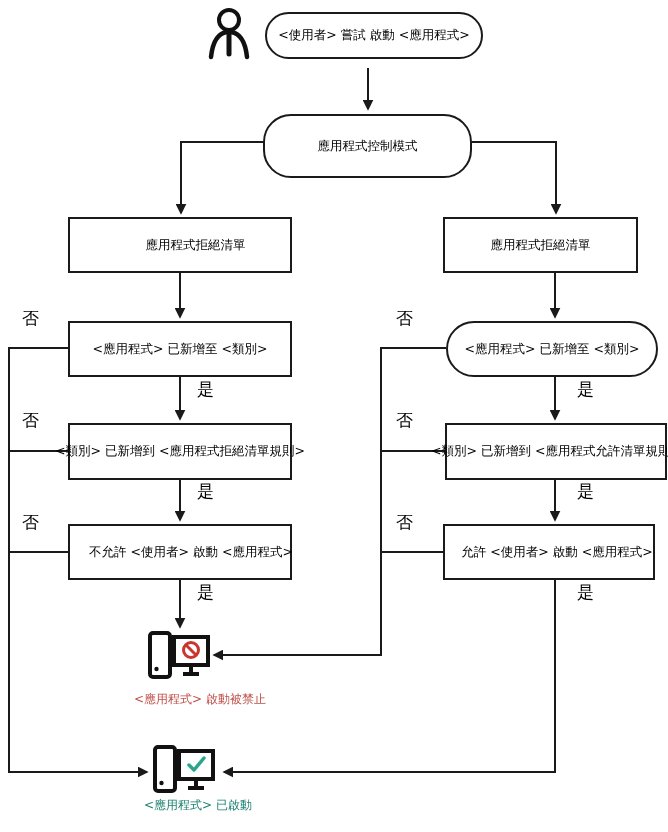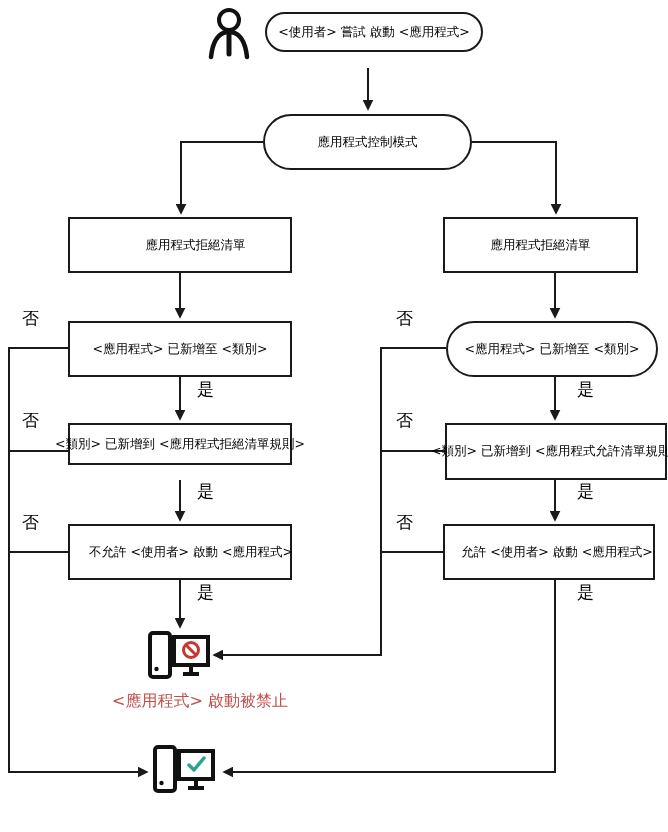--- a/index.html
+++ b/index.html
@@ -29,21 +29,21 @@
   .stadium { border-radius: 28px; }
   .lbl {
     position: absolute;
     font-size: 17px;
     line-height: 1;
     color: #000;
     white-space: nowrap;
   }
   .caption {
     position: absolute;
-    font-size: 16px;
+    font-size: 12px;
     text-align: center;
     white-space: nowrap;
   }
   .caption-blocked { color: #c0504a; }
   .caption-started { color: #1e8273; }
   .icon-abs { position: absolute; }
 </style>
 </head>
 <body>
 
@@ -78,45 +78,45 @@
 
   <svg class="icon-abs" style="left:206px; top:6px;" width="46" height="54" viewBox="0 0 46 54" xmlns="http://www.w3.org/2000/svg">
     <g fill="none" stroke="#111" stroke-linecap="round">
       <circle cx="23" cy="14" r="10" stroke-width="4"></circle>
       <path d="M5 51 C7 33, 13 27, 21 26" stroke-width="4.5"></path>
       <path d="M41 51 C39 33, 33 27, 25 26" stroke-width="4.5"></path>
       <path d="M23 28 L23 48" stroke-width="5"></path>
     </g>
   </svg>
 
-  <div class="node stadium" style="left:265px; top:12px; width:218px; height:40px;">
+  <div class="node stadium" style="left:265px; top:12px; width:218px; height:47px;">
     <span>&lt;使用者&gt; 嘗試 啟動 &lt;應用程式&gt;</span>
   </div>
 
-  <div class="node stadium" style="left:263px; top:114px; width:209px; height:56px;">
+  <div class="node stadium" style="left:263px; top:114px; width:209px; height:64px;">
     <span>應用程式控制模式</span>
   </div>
 
   <div class="node" style="left:68px; top:217px; width:224px; height:56px;padding-left:31px;">
     <span>應用程式拒絕清單</span>
   </div>
 
   <div class="node" style="left:443px; top:217px; width:195px; height:56px;">
     <span>應用程式拒絕清單</span>
   </div>
 
   <div class="node" style="left:68px; top:321px; width:224px; height:56px;">
     <span>&lt;應用程式&gt; 已新增至 &lt;類別&gt;</span>
   </div>
 
   <div class="node stadium" style="left:446px; top:321px; width:212px; height:56px;">
     <span>&lt;應用程式&gt; 已新增至 &lt;類別&gt;</span>
   </div>
 
-  <div class="node" style="left:68px; top:423px; width:224px; height:42px;">
+  <div class="node" style="left:68px; top:423px; width:224px; height:57px;">
     <span>&lt;類別&gt; 已新增到 &lt;應用程式拒絕清單規則&gt;</span>
   </div>
 
   <div class="node" style="left:445px; top:423px; width:222px; height:57px;">
     <span>&lt;類別&gt; 已新增到 &lt;應用程式允許清單規則&gt;</span>
   </div>
 
   <div class="node" style="left:68px; top:524px; width:224px; height:56px;padding-left:22px;">
     <span>不允許 &lt;使用者&gt; 啟動 &lt;應用程式&gt;</span>
   </div>
@@ -158,14 +158,15 @@
     <g fill="none" stroke="#111" stroke-width="4">
       <rect x="3" y="2" width="20" height="44" rx="3"></rect>
       <rect x="27" y="6" width="34" height="28"></rect>
       <path d="M44 34 V41"></path>
       <path d="M36 43 H52"></path>
     </g>
     <circle cx="9.5" cy="38" r="2.2" fill="#111"></circle>
     <path d="M37 20 l5 5 L52 13" fill="none" stroke-width="3.5" stroke-linecap="round" stroke-linejoin="round" stroke="#2aa58b"></path>
   </svg>
 
+  <div class="caption caption-started" style="left:106px; top:797px; width:184px;">&lt;應用程式&gt; 已啟動</div>
 
 </div>
 
 </body></html>

